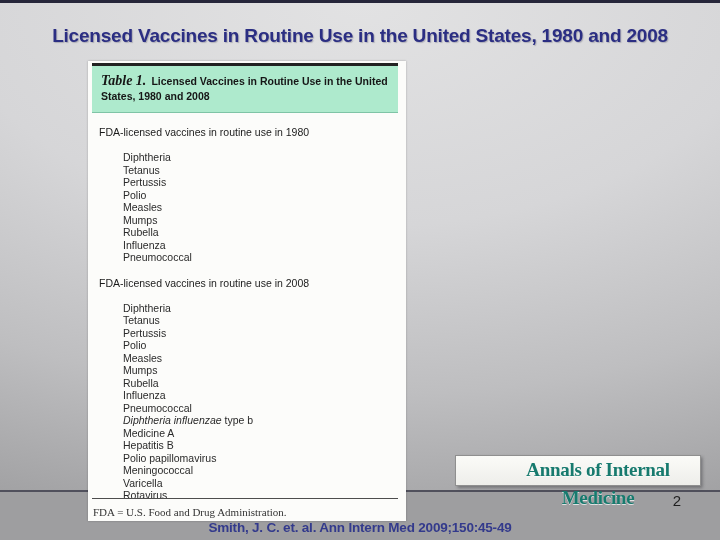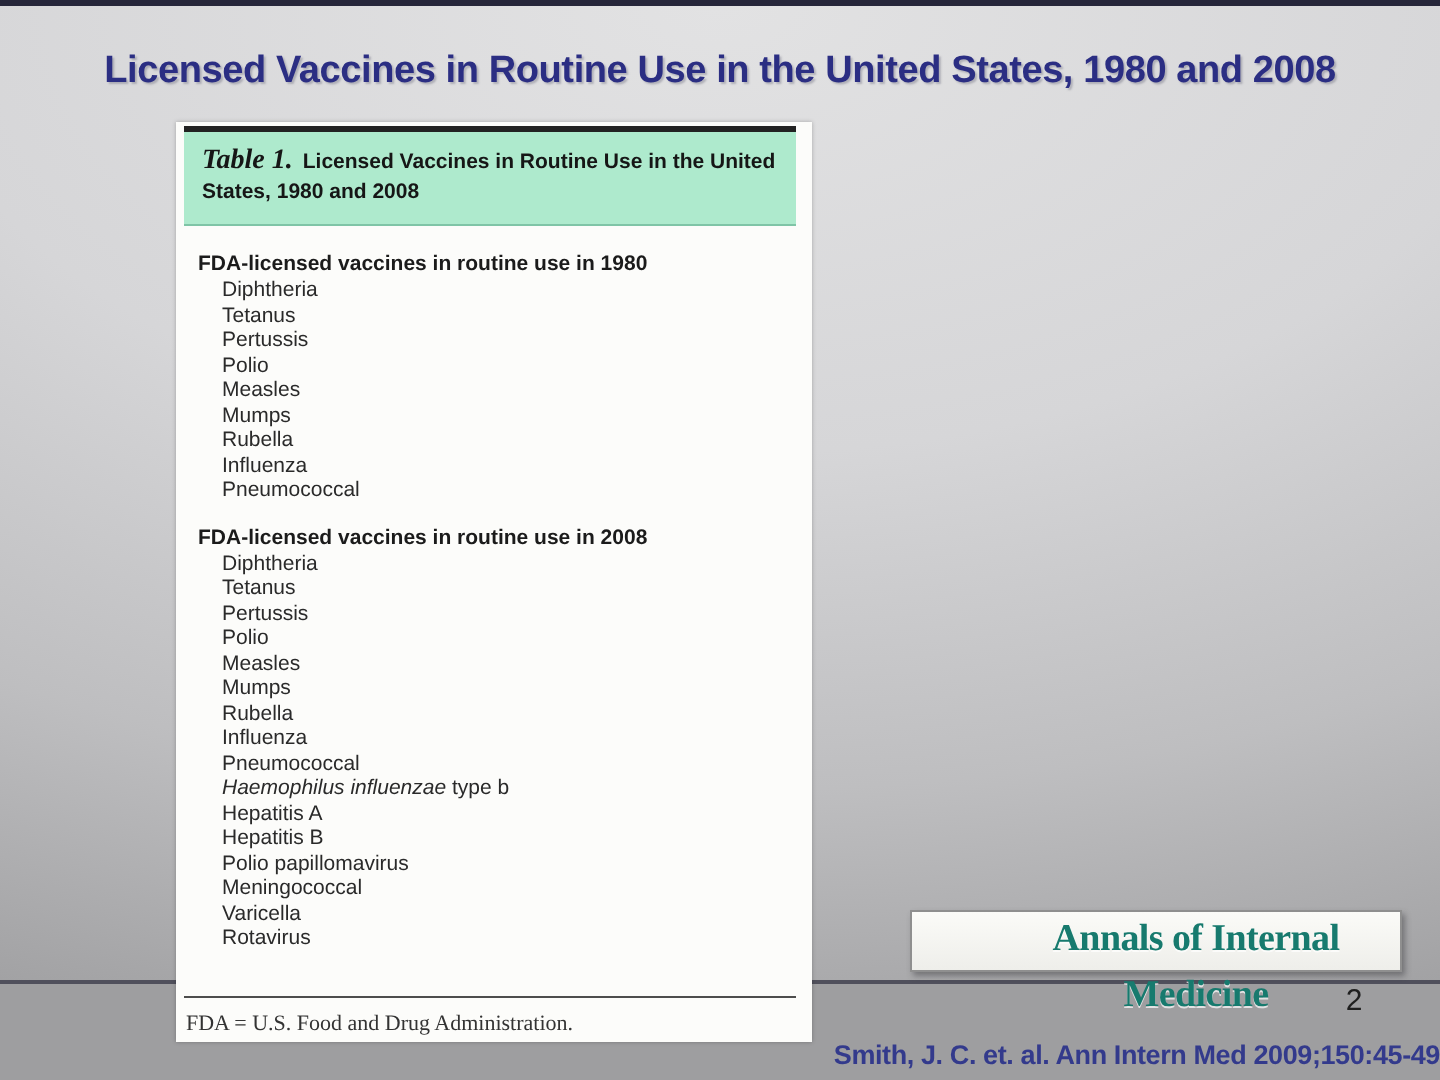--- a/index.html
+++ b/index.html
@@ -37,22 +37,22 @@
   }
   .cap-label{
     font-family:"Liberation Serif",serif;font-style:italic;font-weight:600;
     font-size:14px;padding-right:5px;
   }
   .table-body{
     margin:0 8px 0 4px;padding:12px 4px 0 7px;
     font-size:10.5px;color:#2a2a2a;
   }
   .sec{margin-bottom:10px;}
-  .sec-header{font-weight:bold;line-height:14px;color:#1b1b1b;}
-  .sec-list{margin:0;padding:0 0 0 12px;list-style:none;line-height:12.5px;}
+  .sec-header{font-weight:normal;line-height:14px;color:#1b1b1b;}
+  .sec-list{margin:12px;padding:0 0 0 12px;list-style:none;line-height:12.5px;}
   .sec-list li{white-space:nowrap;}
   .rule-bottom{position:absolute;left:4px;right:8px;bottom:22px;height:1px;background:#4d4d4d;}
   .footnote{
     position:absolute;left:2px;right:8px;bottom:3px;
     font-family:"Liberation Serif",serif;font-size:11px;color:#333;
     padding:2px 0 0 3px;
   }
   
   .annals-logo{
     position:absolute;left:455px;top:452px;width:246px;height:31px;
@@ -65,21 +65,21 @@
     letter-spacing:-0.3px;color:#177a6e;
     text-shadow:0 1px 0 rgba(255,255,255,0.7);
     padding-left:40px;
   }
   .page-number{
     position:absolute;left:662px;top:489px;width:30px;
     text-align:center;font-size:15px;color:#1f1f1f;
   }
   .citation{
     position:absolute;left:0;top:517px;width:100%;
-    text-align:right;font-size:13.5px;font-weight:bold;
+    text-align:center;font-size:13.5px;font-weight:bold;
     color:#333a8c;letter-spacing:-0.2px;
   }
 </style>
 </head>
 <body>
 
 <div class="slide">
 
   <h1 class="title">Licensed Vaccines in Routine Use in the United States, 1980 and 2008</h1>
 
@@ -109,22 +109,22 @@
     <ul class="sec-list">
             <li>Diphtheria</li>
             <li>Tetanus</li>
             <li>Pertussis</li>
             <li>Polio</li>
             <li>Measles</li>
             <li>Mumps</li>
             <li>Rubella</li>
             <li>Influenza</li>
             <li>Pneumococcal</li>
-            <li><i>Haemophilus influenzae</i> type b</li>
-            <li>Hepatitis A</li>
+            <li><i>Diphtheria influenzae</i> type b</li>
+            <li>Medicine A</li>
             <li>Hepatitis B</li>
             <li>Polio papillomavirus</li>
             <li>Meningococcal</li>
             <li>Varicella</li>
             <li>Rotavirus</li>
           </ul>
   </div>
 </div>
     <div class="rule-bottom"></div>
     <div class="footnote">FDA = U.S. Food and Drug Administration.</div>

